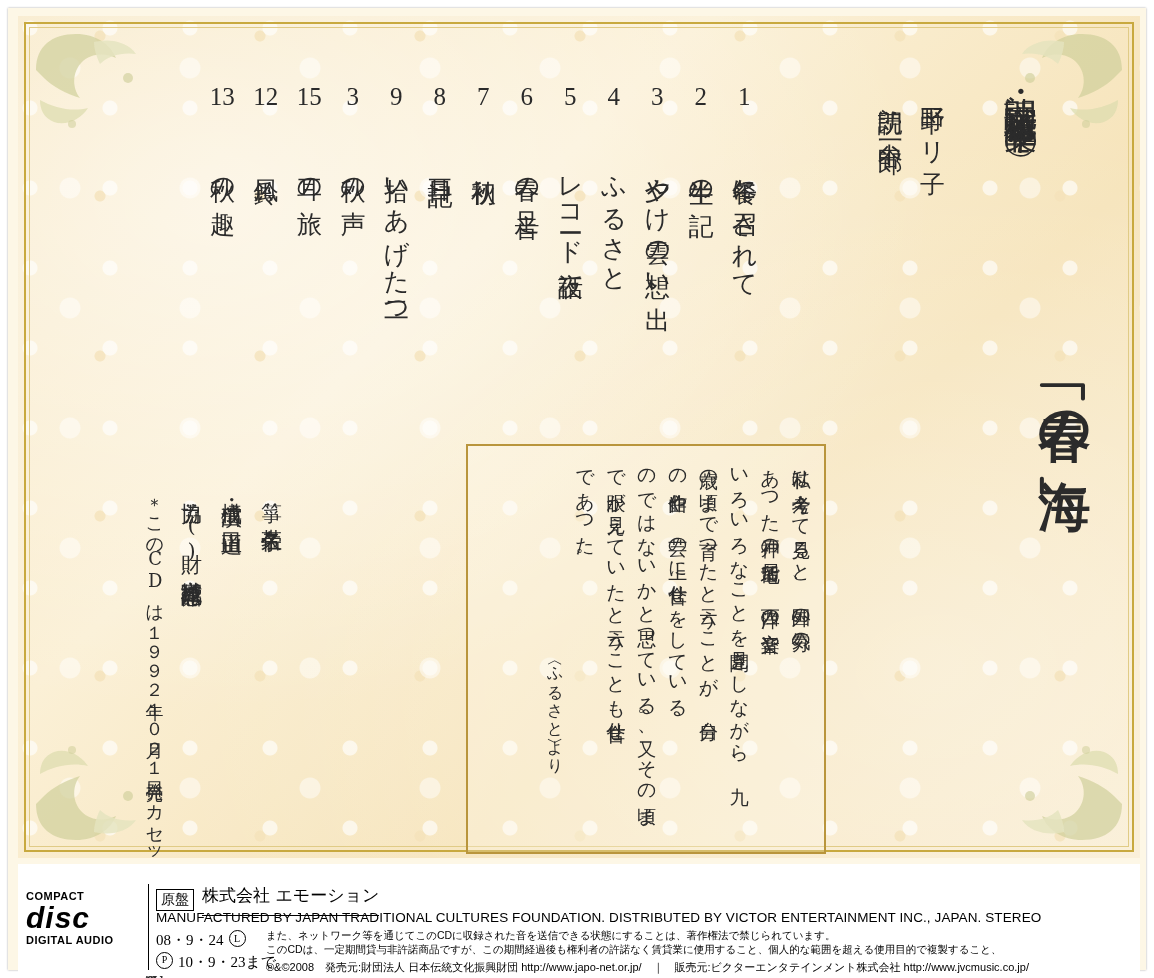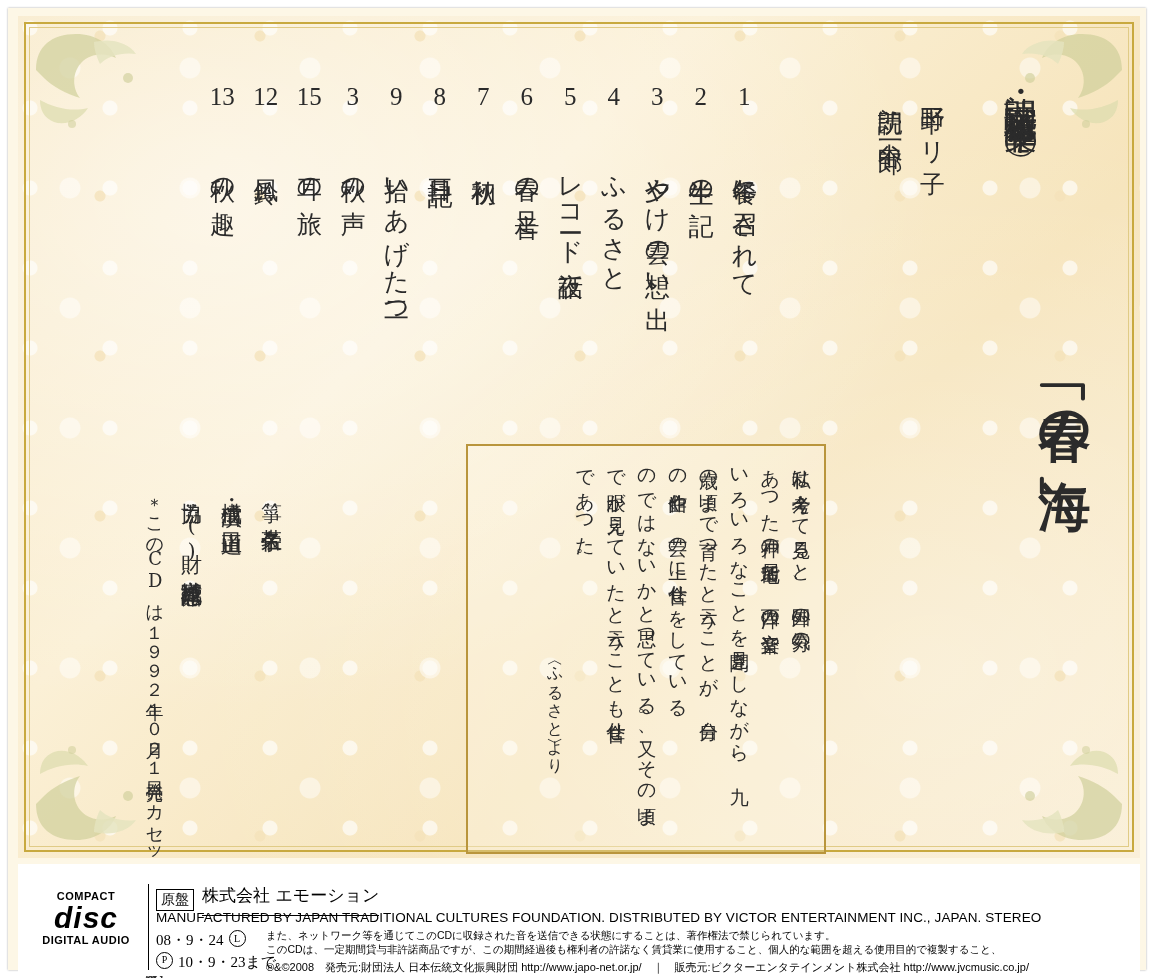--- a/index.html
+++ b/index.html
@@ -240,21 +240,21 @@
     background: #ffffff;
     font-family: "Liberation Sans", sans-serif;
   }
   .cd-logo {
     position: absolute;
     left: 8px;
     top: 26px;
     width: 120px;
     height: 66px;
     color: #000;
-    text-align: center;
+    text-align: left;
   }
   .cd-logo .cd-top {
     font-size: 11px;
     font-weight: bold;
     letter-spacing: 0.5px;
     line-height: 1.1;
   }
   .cd-logo .cd-disc {
     font-size: 30px;
     font-weight: bold;

